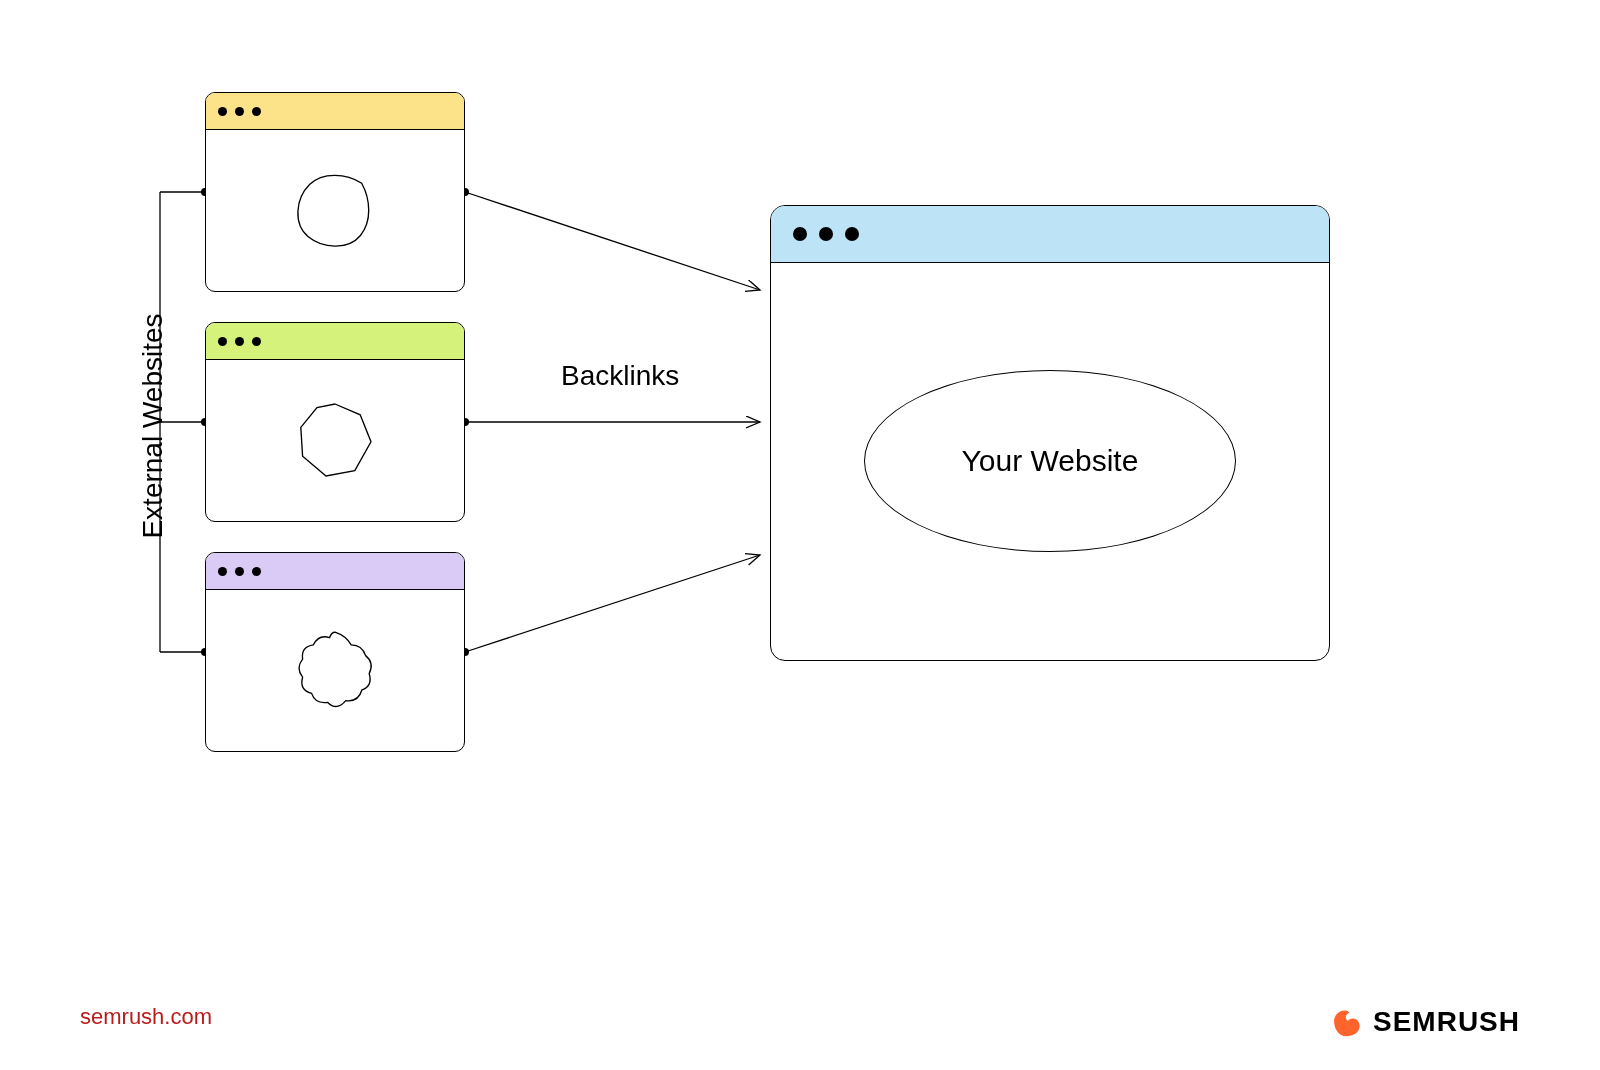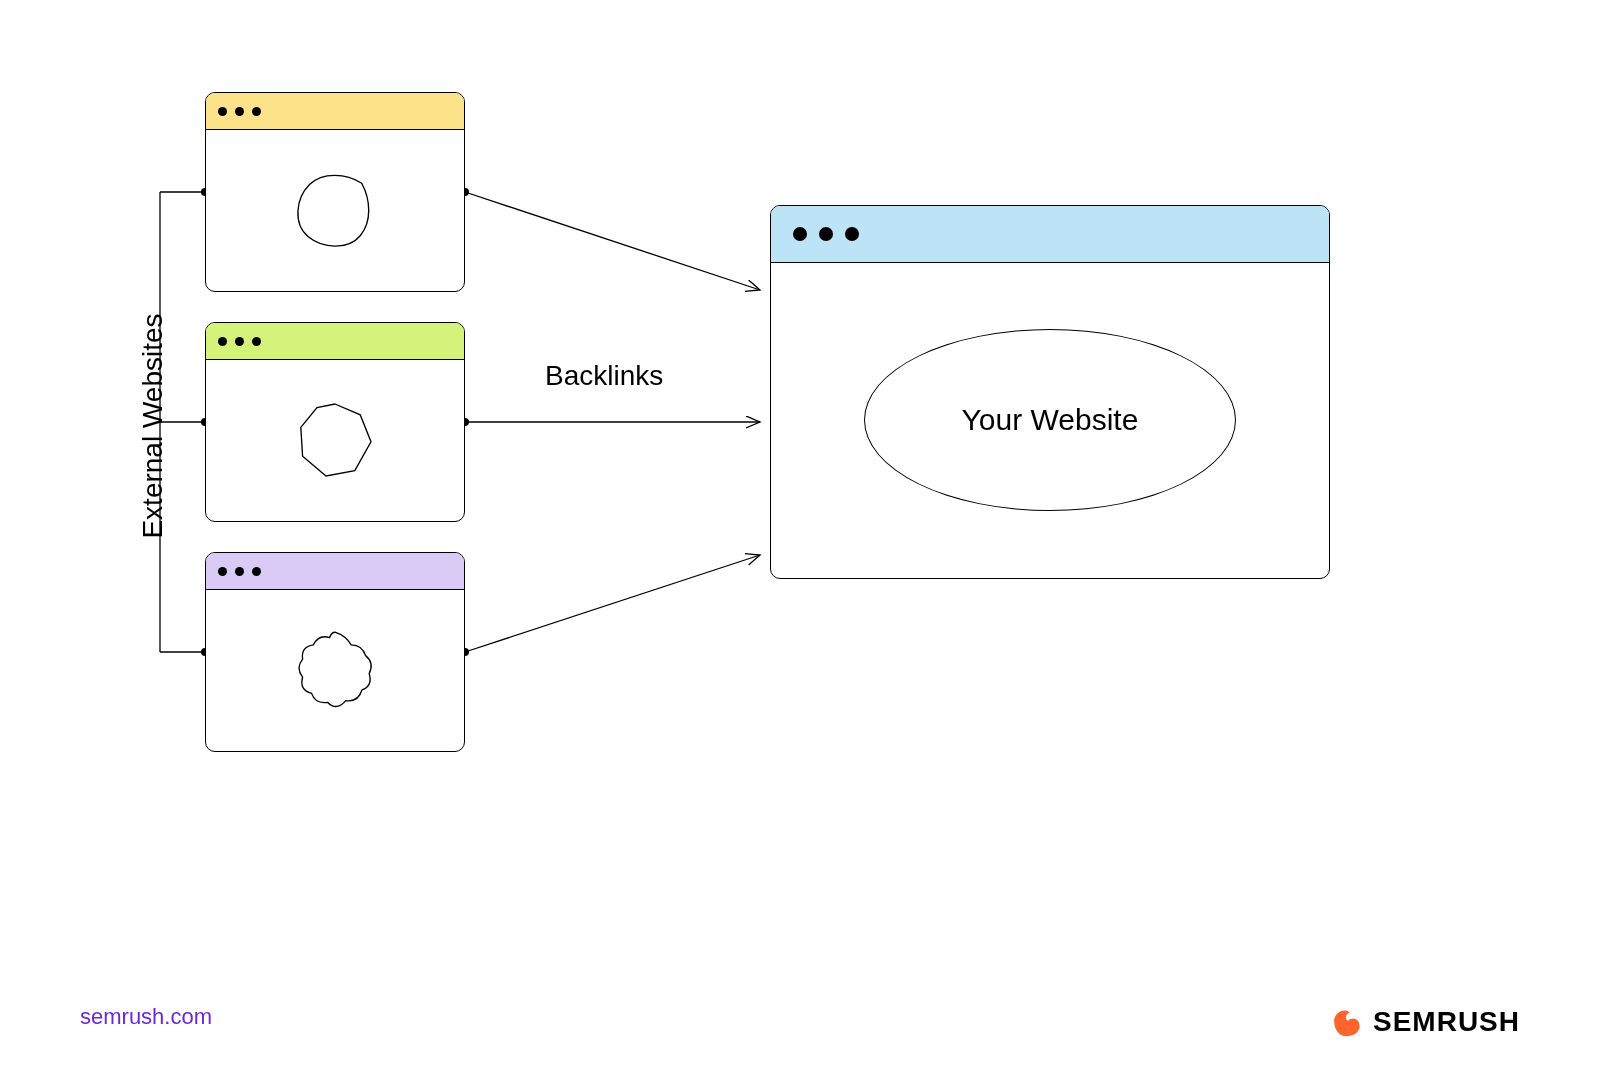--- a/index.html
+++ b/index.html
@@ -74,27 +74,28 @@
     transform-origin: center;
     transform: rotate(-90deg);
     font-size: 28px;
     font-weight: 500;
     white-space: nowrap;
   }
   .mid-label {
     position: absolute;
     font-size: 28px;
     font-weight: 400;
+    margin-left: 16px;
   }
   .footer-text {
     position: absolute;
     left: 80px;
     bottom: 40px;
     font-size: 22px;
-    color: #6d28d9;
+    color: #b91c1c;
   }
   .brand {
     position: absolute;
     right: 80px;
     bottom: 32px;
     display: flex;
     align-items: flex-end;
     gap: 10px;
     font-weight: 800;
     font-size: 28px;
@@ -164,21 +165,21 @@
     <span class="dot"></span>
     <span class="dot"></span>
   </div>
   <div class="body">
     <svg width="90" height="90" viewBox="0 0 100 100">
       <path d="M50 8 Q62 12 68 22 Q80 22 84 34 Q94 42 88 54 Q92 68 80 72 Q76 86 62 84 Q52 96 42 86 Q28 88 24 76 Q10 72 14 58 Q6 48 14 38 Q12 24 26 22 Q32 10 44 14 Q46 8 50 8 Z" fill="none" stroke="#000" stroke-width="1.5"></path>
     </svg>
   </div>
 </div>
 
-<div class="browser big" id="bw-target" style="left: 770px; top: 205px; width: 560px; height: 374px;">
+<div class="browser big" id="bw-target" style="left: 770px; top: 205px; width: 560px; height: 456px; border-radius: 15px;">
   <div class="titlebar" style="background: rgb(189, 227, 247);">
     <span class="dot"></span>
     <span class="dot"></span>
     <span class="dot"></span>
   </div>
   <div class="body">
     <div class="ellipse">
       <span>Your Website</span>
     </div>
   </div>

